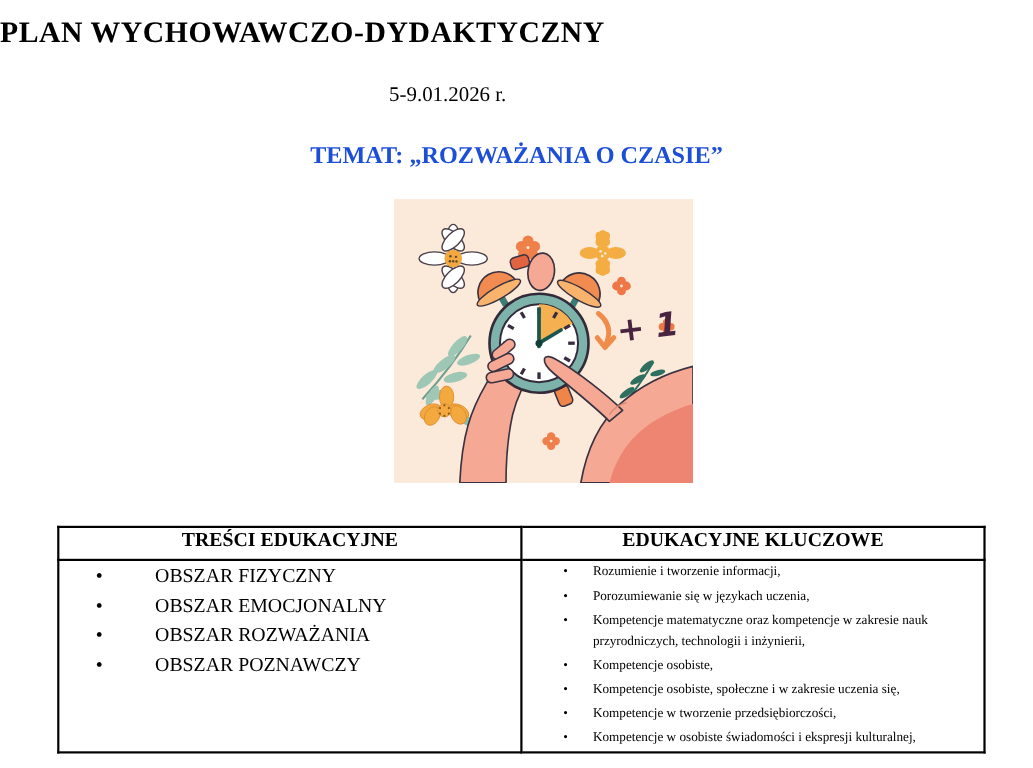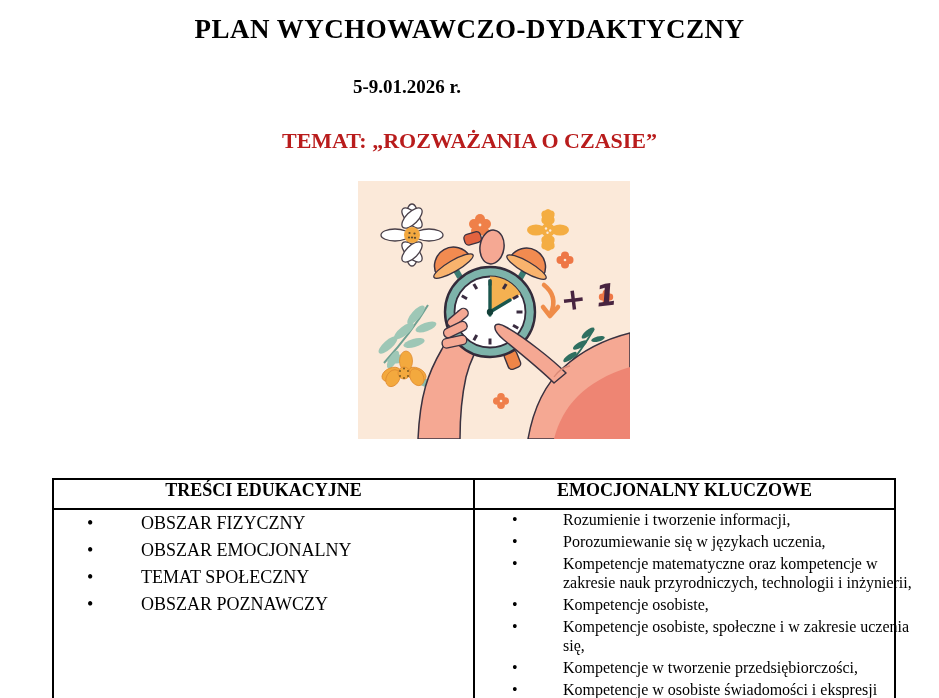--- a/index.html
+++ b/index.html
@@ -1,39 +1,39 @@
 <!DOCTYPE html>
 <html><head>
 <meta charset="utf-8">
 <style>
   html,body{margin:0;padding:0;background:#fff;}
   body{width:939px;height:698px;position:relative;overflow:hidden;
        font-family:"Liberation Serif", serif;color:#000;}
   .abs{position:absolute;}
-  .doc-title{top:14px;left:0;width:939px;text-align:center;
+  .doc-title{top:14px;left:0;width:939px;
              font-size:27px;font-weight:bold;letter-spacing:.5px;}
   .doc-date{top:76px;left:0;width:814px;text-align:center;
-            font-size:19px;font-weight:bold;}
+            font-size:19px;font-weight:normal;}
   .doc-theme{top:128px;left:0;width:939px;text-align:center;
-             font-size:22px;font-weight:bold;color:#b91c1c;}
+             font-size:22px;font-weight:bold;color:#1d4ed8;}
   .figure{top:181px;left:358px;width:272px;height:258px;}
   .figure svg{display:block;}
   table.plan{top:438px;left:52px;position:absolute;border-collapse:collapse;
              table-layout:fixed;width:844px;margin-top:40px;}
   table.plan td,table.plan th{border:2px solid #000;vertical-align:top;padding:0;}
   th.hdr{height:28px;font-size:18px;font-weight:bold;text-align:center;
          vertical-align:middle;padding:2px 0;}
   td.body-left{width:357px;height:173px;}
   td.body-right{width:479px;}
   ul.blist{list-style:none;margin:0;padding:0;}
   .left-list{padding-top:20px;}
   .left-list li{position:relative;padding-left:87px;font-size:18px;line-height:27px;}
   .left-list li::before{content:"\2022";position:absolute;left:33px;top:0;}
   .right-list{padding-top:3px;width:438px;}
-  .right-list li{position:relative;padding-left:88px;font-size:16px;line-height:19px;
+  .right-list li{position:relative;padding-left:64px;font-size:12px;line-height:19px;
                  margin-bottom:3px;box-sizing:border-box;}
   .right-list li::before{content:"\2022";position:absolute;left:37px;top:0;}
 </style>
 </head>
 <body>
 
 <div class="abs doc-title">PLAN WYCHOWAWCZO-DYDAKTYCZNY</div>
 <div class="abs doc-date">5-9.01.2026 r.</div>
 <div class="abs doc-theme">TEMAT: „ROZWAŻANIA O CZASIE”</div>
 
@@ -230,28 +230,28 @@
     <path d="M 208,192 C 194,178 166,156 148,146 C 143,143 138,142 137,145
              C 136,149 140,154 146,159 C 162,172 184,190 196,202 Z" fill="#f5a893" stroke="#3a3240" stroke-width="1.5" stroke-linejoin="round"></path>
     <path d="M 196,196 C 200,190 206,186 212,185" stroke="#d98a77" stroke-width="1.3" fill="none"></path>
   </svg>
 </div>
 
 <table class="plan">
   <tbody>
       <tr>
     <th class="hdr">TREŚCI EDUKACYJNE</th>
-    <th class="hdr">EMOCJONALNY KLUCZOWE</th>
+    <th class="hdr">EDUKACYJNE KLUCZOWE</th>
   </tr>
   <tr>
     <td class="body-left">
       <ul class="blist left-list">
         <li>OBSZAR FIZYCZNY</li>
         <li>OBSZAR EMOCJONALNY</li>
-        <li>TEMAT SPOŁECZNY</li>
+        <li>OBSZAR ROZWAŻANIA</li>
         <li>OBSZAR POZNAWCZY</li>
       </ul>
     </td>
     <td class="body-right">
       <ul class="blist right-list">
         <li>Rozumienie i tworzenie informacji,</li>
         <li>Porozumiewanie się w językach uczenia,</li>
         <li>Kompetencje matematyczne oraz kompetencje w zakresie nauk przyrodniczych, technologii i inżynierii,</li>
         <li>Kompetencje osobiste,</li>
         <li>Kompetencje osobiste, społeczne i w zakresie uczenia się,</li>

